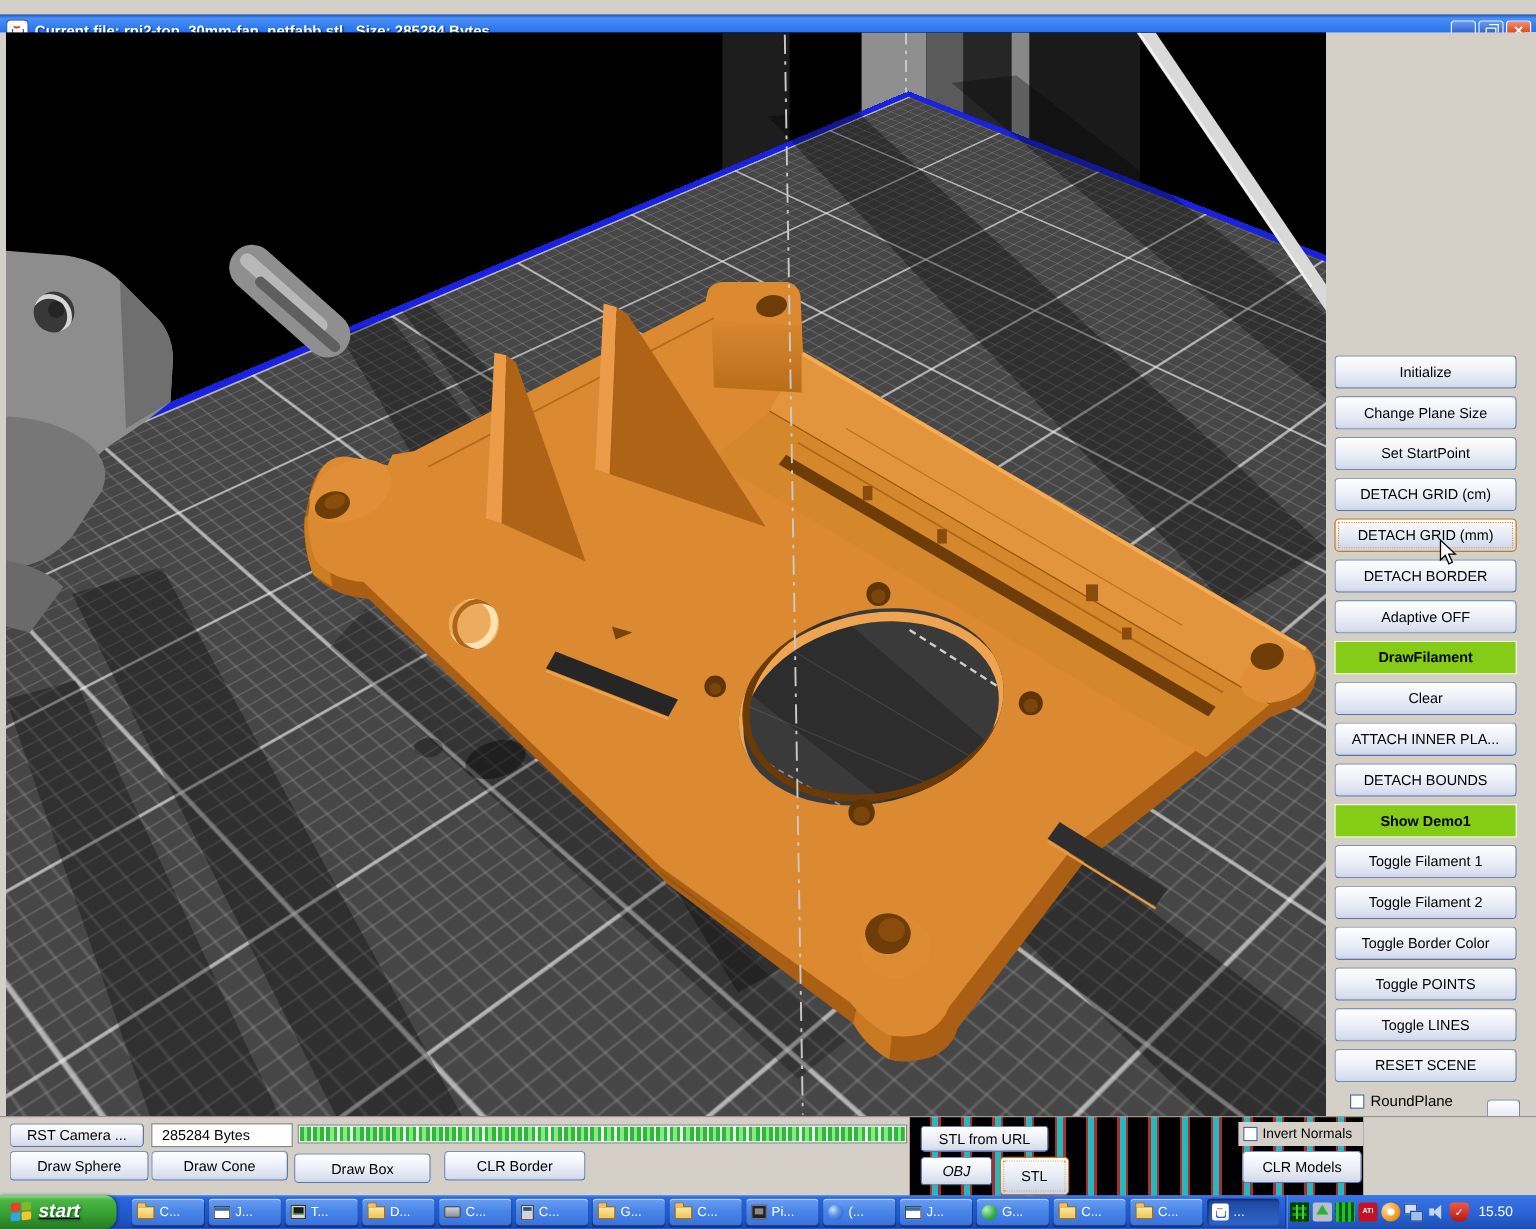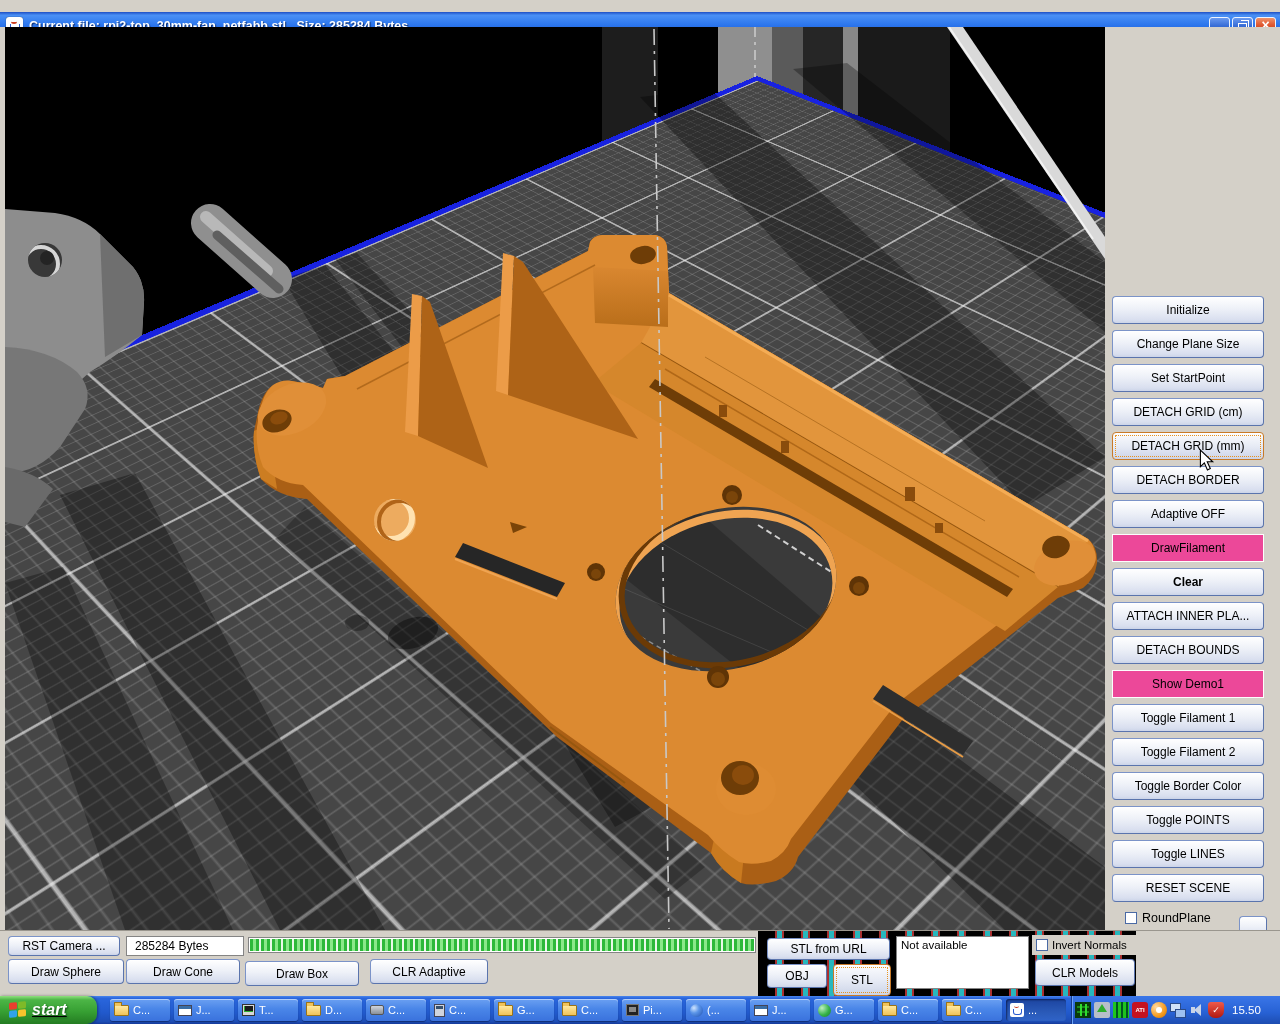--- a/index.html
+++ b/index.html
@@ -45,21 +45,21 @@
     border-left:8px solid var(--plane-blue,#1822e0);box-sizing:border-box;}
   .scene svg{position:absolute;left:0;top:0;}
 
   
   .sidebar{position:absolute;left:1105px;top:27px;width:175px;height:903px;background:#d4d0c8;}
   .sw-btn{position:absolute;display:flex;align-items:center;justify-content:center;
     font-size:12px;color:#000;box-sizing:border-box;
     background:linear-gradient(180deg,#ffffff 0%,#eef1f8 45%,#d9dfef 88%,#ccd4e8 100%);
     border:1px solid #7b93c8;border-bottom-color:#5a74ad;border-right-color:#5a74ad;
     border-radius:4px;box-shadow:inset 0 1px 0 #fff;white-space:nowrap;}
-  .sw-btn.flat{background:#ec4899;border:1px solid #fdfdfd;border-radius:0;box-shadow:none;}
+  .sw-btn.flat{background:#84cc16;border:1px solid #fdfdfd;border-radius:0;box-shadow:none;font-weight:bold;}
   .sw-btn.focused{border:1px solid #c87a28;outline:1px dotted #e8931f;outline-offset:-4px;
     background:linear-gradient(180deg,#fbfcfe 0%,#e7ebf5 50%,#ccd4e8 100%);}
   .sb-btn{left:7px;width:152px;height:28px;}
   .rp-row{position:absolute;left:20px;top:884px;display:flex;align-items:center;gap:5px;font-size:12.5px;}
   .cb{width:12px;height:12px;background:#fff;border:1px solid #4a6aa5;box-sizing:border-box;}
   .more-btn{left:134px;top:889px;width:28px;height:23px;}
 
   
   .bottombar{position:absolute;left:0;top:930px;width:1280px;height:66px;background:#d4d0c8;border-top:1px solid #9a968e;box-sizing:border-box;}
   .stripes{position:absolute;left:758px;top:0;width:378px;height:66px;
@@ -336,53 +336,52 @@
     </div>
     <div class="sw-btn more-btn">...</div>
   <div class="sw-btn sb-btn" style="top: 269px;">Initialize</div>
       <div class="sw-btn sb-btn" style="top: 303px;">Change Plane Size</div>
       <div class="sw-btn sb-btn" style="top: 337px;">Set StartPoint</div>
       <div class="sw-btn sb-btn" style="top: 371px;">DETACH GRID (cm)</div>
       <div class="sw-btn sb-btn focused" style="top: 405px;">DETACH GRID (mm)</div>
       <div class="sw-btn sb-btn" style="top: 439px;">DETACH BORDER</div>
       <div class="sw-btn sb-btn" style="top: 473px;">Adaptive OFF</div>
       <div class="sw-btn sb-btn flat" style="top: 507px;">DrawFilament</div>
-      <div class="sw-btn sb-btn" style="top: 541px; font-weight: bold;">Clear</div>
+      <div class="sw-btn sb-btn" style="top: 541px;">Clear</div>
       <div class="sw-btn sb-btn" style="top: 575px;">ATTACH INNER PLA...</div>
       <div class="sw-btn sb-btn" style="top: 609px;">DETACH BOUNDS</div>
       <div class="sw-btn sb-btn flat" style="top: 643px;">Show Demo1</div>
       <div class="sw-btn sb-btn" style="top: 677px;">Toggle Filament 1</div>
       <div class="sw-btn sb-btn" style="top: 711px;">Toggle Filament 2</div>
       <div class="sw-btn sb-btn" style="top: 745px;">Toggle Border Color</div>
       <div class="sw-btn sb-btn" style="top: 779px;">Toggle POINTS</div>
       <div class="sw-btn sb-btn" style="top: 813px;">Toggle LINES</div>
       <div class="sw-btn sb-btn" style="top: 847px;">RESET SCENE</div>
     </div>
 
   <div class="bottombar">
     <div class="stripes"></div>
     <div class="sw-btn" style="left:8px;top:5px;width:112px;height:20px;">RST Camera ...</div>
     <div class="bb-field" style="left:126px;top:5px;width:118px;height:20px;display:flex;align-items:center;padding-left:8px;">285284 Bytes</div>
     <div class="progress">
         <div class="fill" id="progress-fill" style="width: 100%;"></div>
       </div>
-    <div class="sw-btn" style="left:767px;top:7px;width:123px;height:22px;text-align:center;">STL from URL</div>
-    <div class="sw-btn" style="left:767px;top:33px;width:60px;height:24px;">OBJ</div>
+    <div class="sw-btn" style="left:767px;top:7px;width:107px;height:22px;text-align:center;">STL from URL</div>
+    <div class="sw-btn" style="left:767px;top:33px;width:60px;height:24px;font-style:italic;">OBJ</div>
     <div class="sw-btn focused" style="left:833px;top:33px;width:58px;height:32px;">STL</div>
-    <div class="bb-field" style="left:896px;top:5px;width:133px;height:53px;padding:2px 4px;font-size:11.5px;">Not available</div>
     <div class="greypatch" style="left:1032px;top:4px;width:104px;height:20px;"></div>
     <div class="bb-cbrow" style="left:1036px;top:8px;">
       <span class="cb"></span>
       <span>Invert Normals</span>
     </div>
     <div class="sw-btn" style="left:1035px;top:28px;width:100px;height:27px;">CLR Models</div>
     <div class="sw-btn" style="left:8px;top:28px;width:116px;height:25px;">Draw Sphere</div>
     <div class="sw-btn" style="left:126px;top:28px;width:114px;height:25px;">Draw Cone</div>
     <div class="sw-btn" style="left:245px;top:30px;width:114px;height:25px;">Draw Box</div>
-    <div class="sw-btn" style="left:370px;top:28px;width:118px;height:25px;">CLR Adaptive</div>
+    <div class="sw-btn" style="left:370px;top:28px;width:118px;height:25px;">CLR Border</div>
   </div>
 
   <div class="taskbar">
     <div class="start-btn">
       <span class="start-flag">
           <i class="f1"></i>
           <i class="f2"></i>
           <i class="f3"></i>
           <i class="f4"></i>
         </span>

